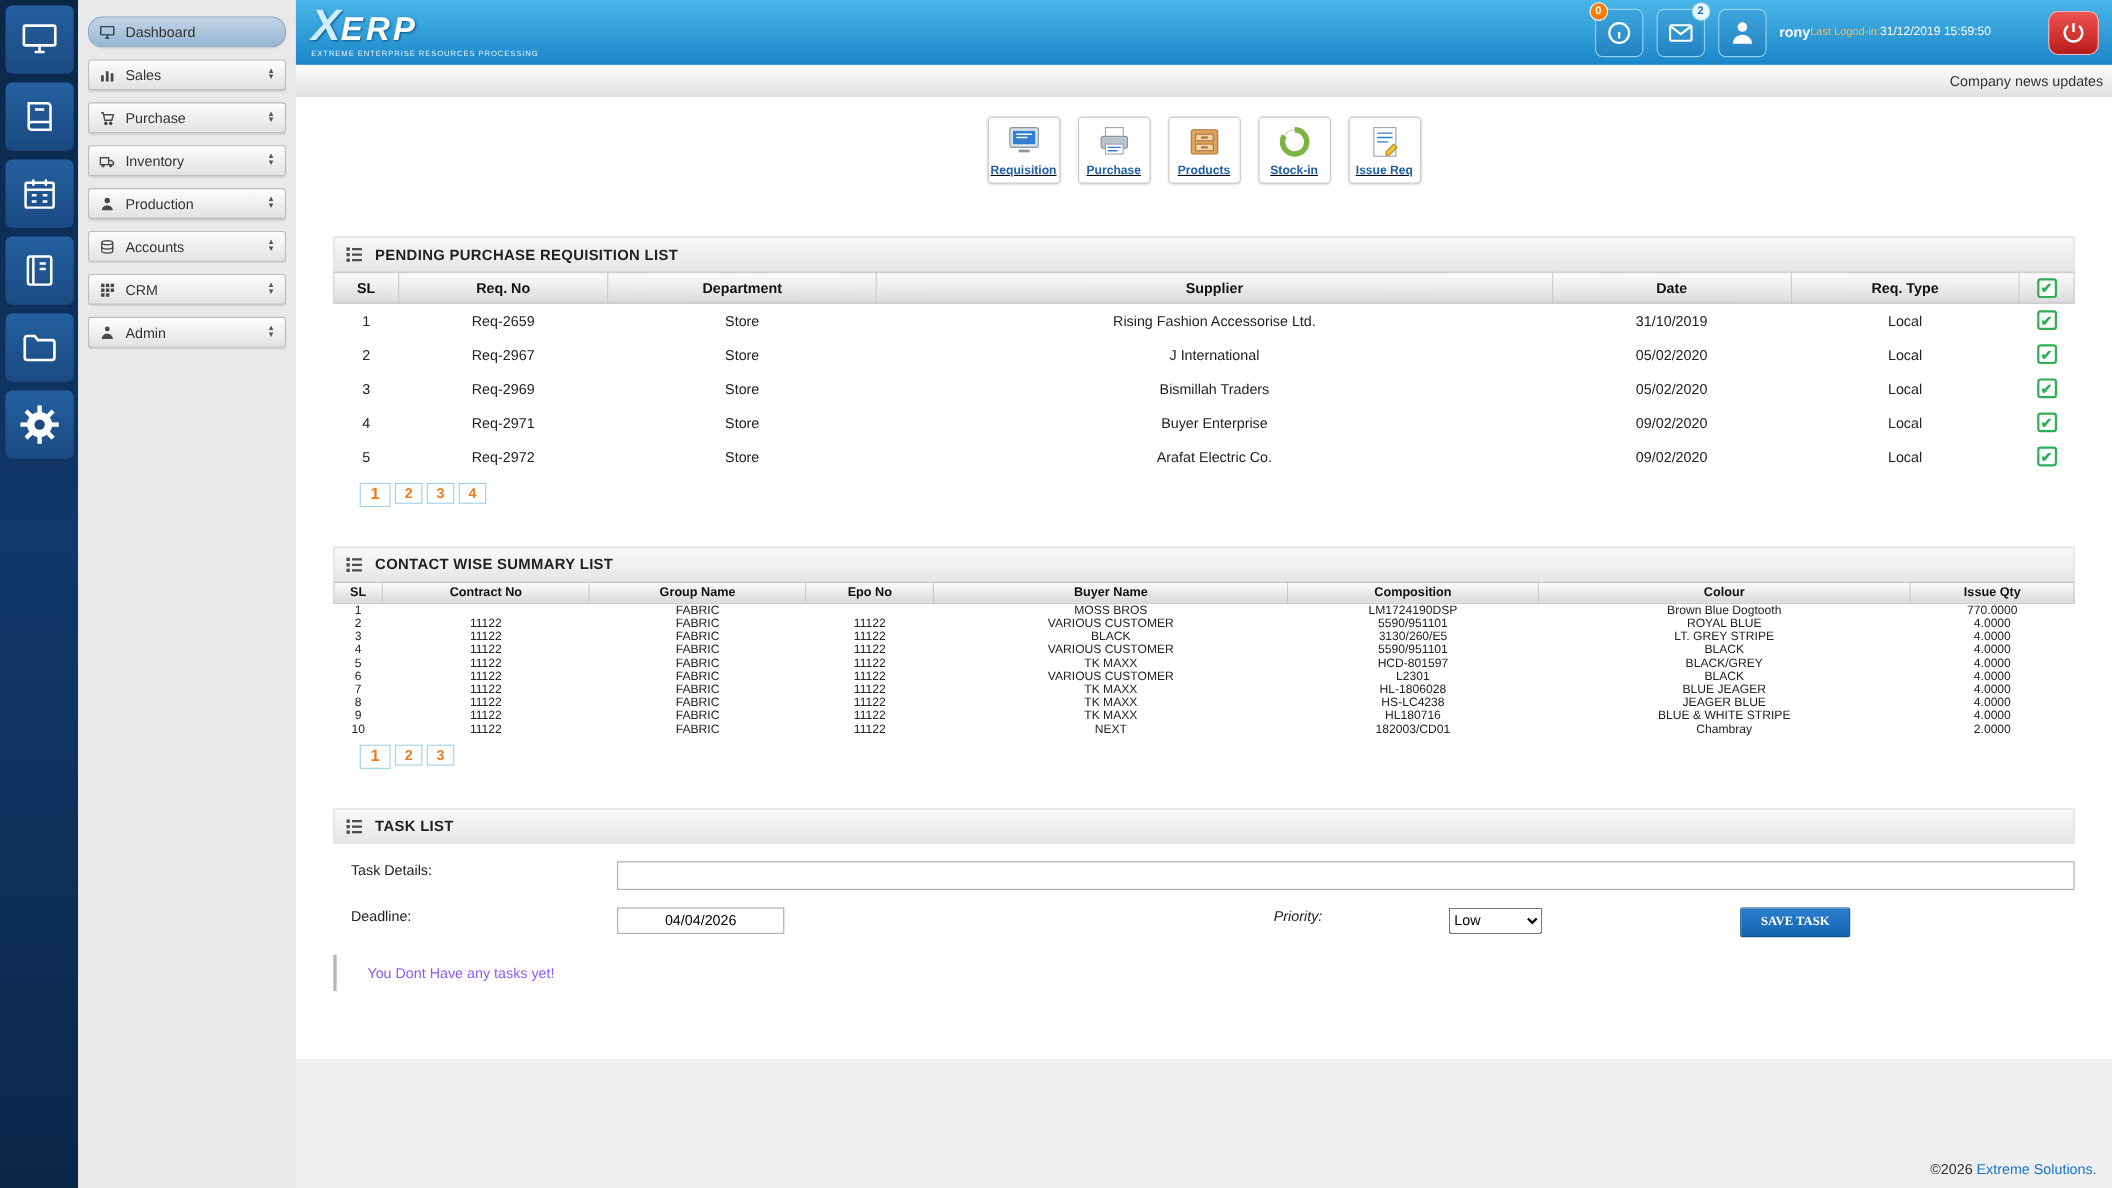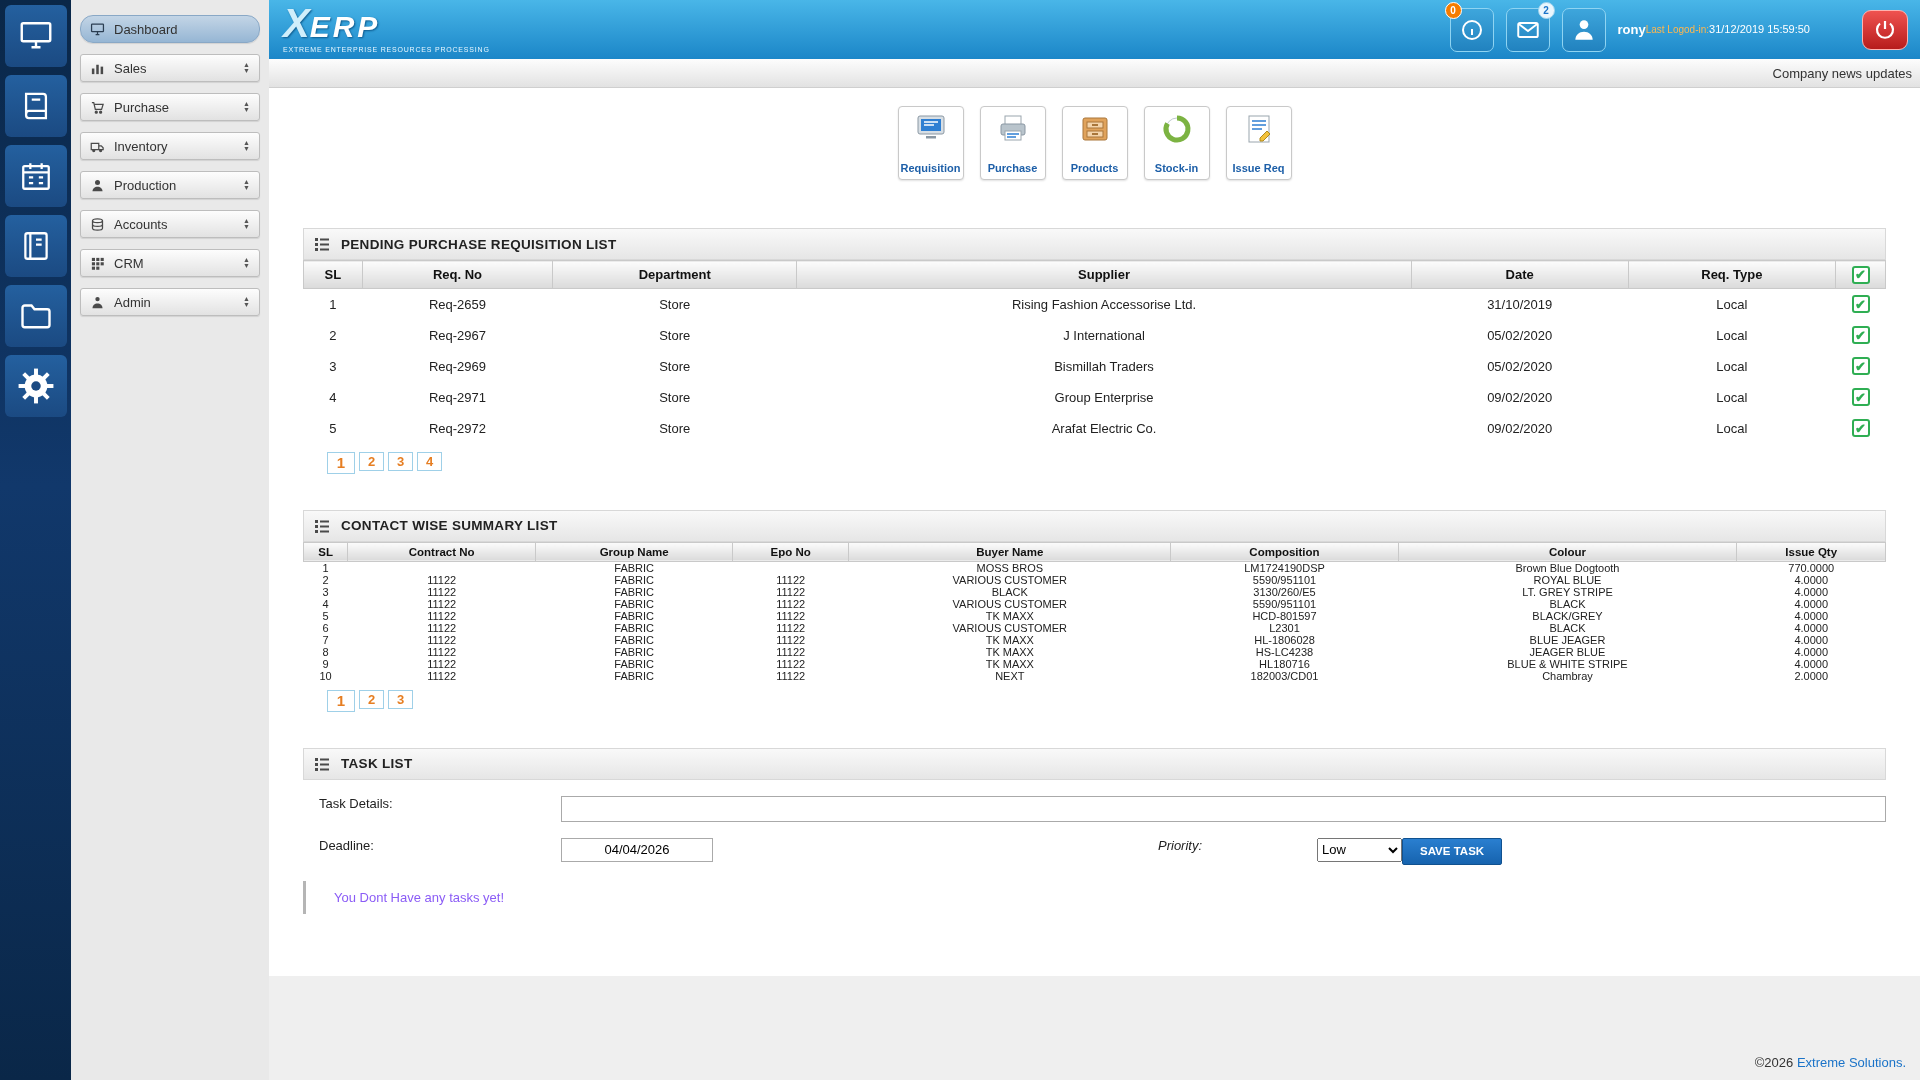--- a/index.html
+++ b/index.html
@@ -39,21 +39,21 @@
   .user-last { font-size:10px; color:#ffb74d; }
   .user-date { font-size:11px; color:#fff; }
   .power-btn { margin-left:40px; width:46px; height:40px; background:linear-gradient(#ef5350,#b71c1c); border:1px solid #ffb3b0; border-radius:9px; display:flex; align-items:center; justify-content:center; cursor:pointer; }
 
   .news-bar { height:29px; background:linear-gradient(#fdfdfd,#e2e2e2); border-bottom:1px solid #cfcfcf; display:flex; align-items:center; justify-content:flex-end; padding-right:8px; font-size:13px; color:#333; }
 
   .content { background:#fff; padding:14px 34px 26px; }
 
   
   .quick-links { display:flex; justify-content:center; gap:16px; margin:4px 0 48px; }
-  .ql-tile { width:66px; padding:7px 3px 5px; background:#fff; border:1px solid #c9c9c9; border-radius:4px; box-shadow:0 1px 2px rgba(0,0,0,.12); display:flex; flex-direction:column; align-items:center; gap:18px; cursor:pointer; }
+  .ql-tile { width:66px; padding:7px 3px 5px; background:#fff; border:1px solid #c9c9c9; border-radius:4px; box-shadow:0 1px 2px rgba(0,0,0,.12); display:flex; flex-direction:column; align-items:center; gap:5px; cursor:pointer;text-decoration:underline; }
   .ql-label { font-size:11px; color:#1d5fa8; font-weight:bold; white-space:nowrap; }
 
   
   .section { margin-bottom:36px; }
   .sec-head { height:32px; background:linear-gradient(#f9f9f9,#e6e6e6); border:1px solid #d8d8d8; display:flex; align-items:center; gap:11px; padding:0 10px; }
   .sec-title { font-size:13.5px; font-weight:bold; color:#222; letter-spacing:.3px; }
 
   table { width:100%; border-collapse:collapse; }
   thead th { background:linear-gradient(#fcfcfc,#dadada); border:1px solid #c9c9c9; font-size:13px; color:#111; height:28px; font-weight:bold; }
   td { text-align:center; color:#222; }
@@ -73,21 +73,21 @@
   .contact-controls input[type=text] { width:155px; height:20px; border:1px solid #999; }
   .show-btn { background:linear-gradient(#2b95d6,#176fae); border:1px solid #145f93; color:#fff; font-size:11px; font-weight:bold; padding:4px 9px; border-radius:2px; cursor:pointer; }
 
   
   .form-row { display:flex; margin-top:16px; font-size:13px; color:#222; }
   .form-label { width:258px; padding-left:16px; }
   .task-input { flex:1; height:26px; border:1px solid #aaa; padding:0 6px; font-size:13px; }
   .deadline-input { width:152px; height:24px; border:1px solid #aaa; text-align:center; font-size:13px; }
   .priority-label { margin-left:445px;font-style:italic; }
   .priority-select { margin-left:115px; width:85px; height:24px; font-size:13px; }
-  .save-btn { width:100px; height:27px; background:linear-gradient(#2a7fd0,#1663ae); border:1px solid #10518f; color:#fff; font-size:11.5px; font-weight:bold; border-radius:2px; cursor:pointer; }
+  .save-btn { margin-left:180px; width:100px; height:27px; background:linear-gradient(#2a7fd0,#1663ae); border:1px solid #10518f; color:#fff; font-size:11.5px; font-weight:bold; border-radius:2px; cursor:pointer;font-family:Liberation Serif, serif; }
   .empty-msg { margin-top:16px; border-left:3px solid #b5b5b5; padding:9px 28px; font-size:13px; color:#8b5cf6; }
 
   .below { flex:1; display:flex; flex-direction:column; background:#efefef; }
   .footer { margin-top:auto; text-align:right; padding:10px 14px; font-size:13px; color:#333; }
   .footer a { color:#1a73c8; text-decoration:none; cursor:pointer; }
 </style>
 </head>
 <body>
 
 <div class="page">
@@ -380,21 +380,21 @@
                 <td>Store</td>
                 <td>Bismillah Traders</td>
                 <td>05/02/2020</td>
                 <td>Local</td>
                 <td><span class="check-icon">✔</span></td>
               </tr>
               <tr>
                 <td>4</td>
                 <td>Req-2971</td>
                 <td>Store</td>
-                <td>Group Enterprise</td>
+                <td>Buyer Enterprise</td>
                 <td>09/02/2020</td>
                 <td>Local</td>
                 <td><span class="check-icon">✔</span></td>
               </tr>
               <tr>
                 <td>5</td>
                 <td>Req-2972</td>
                 <td>Store</td>
                 <td>Arafat Electric Co.</td>
                 <td>09/02/2020</td>

